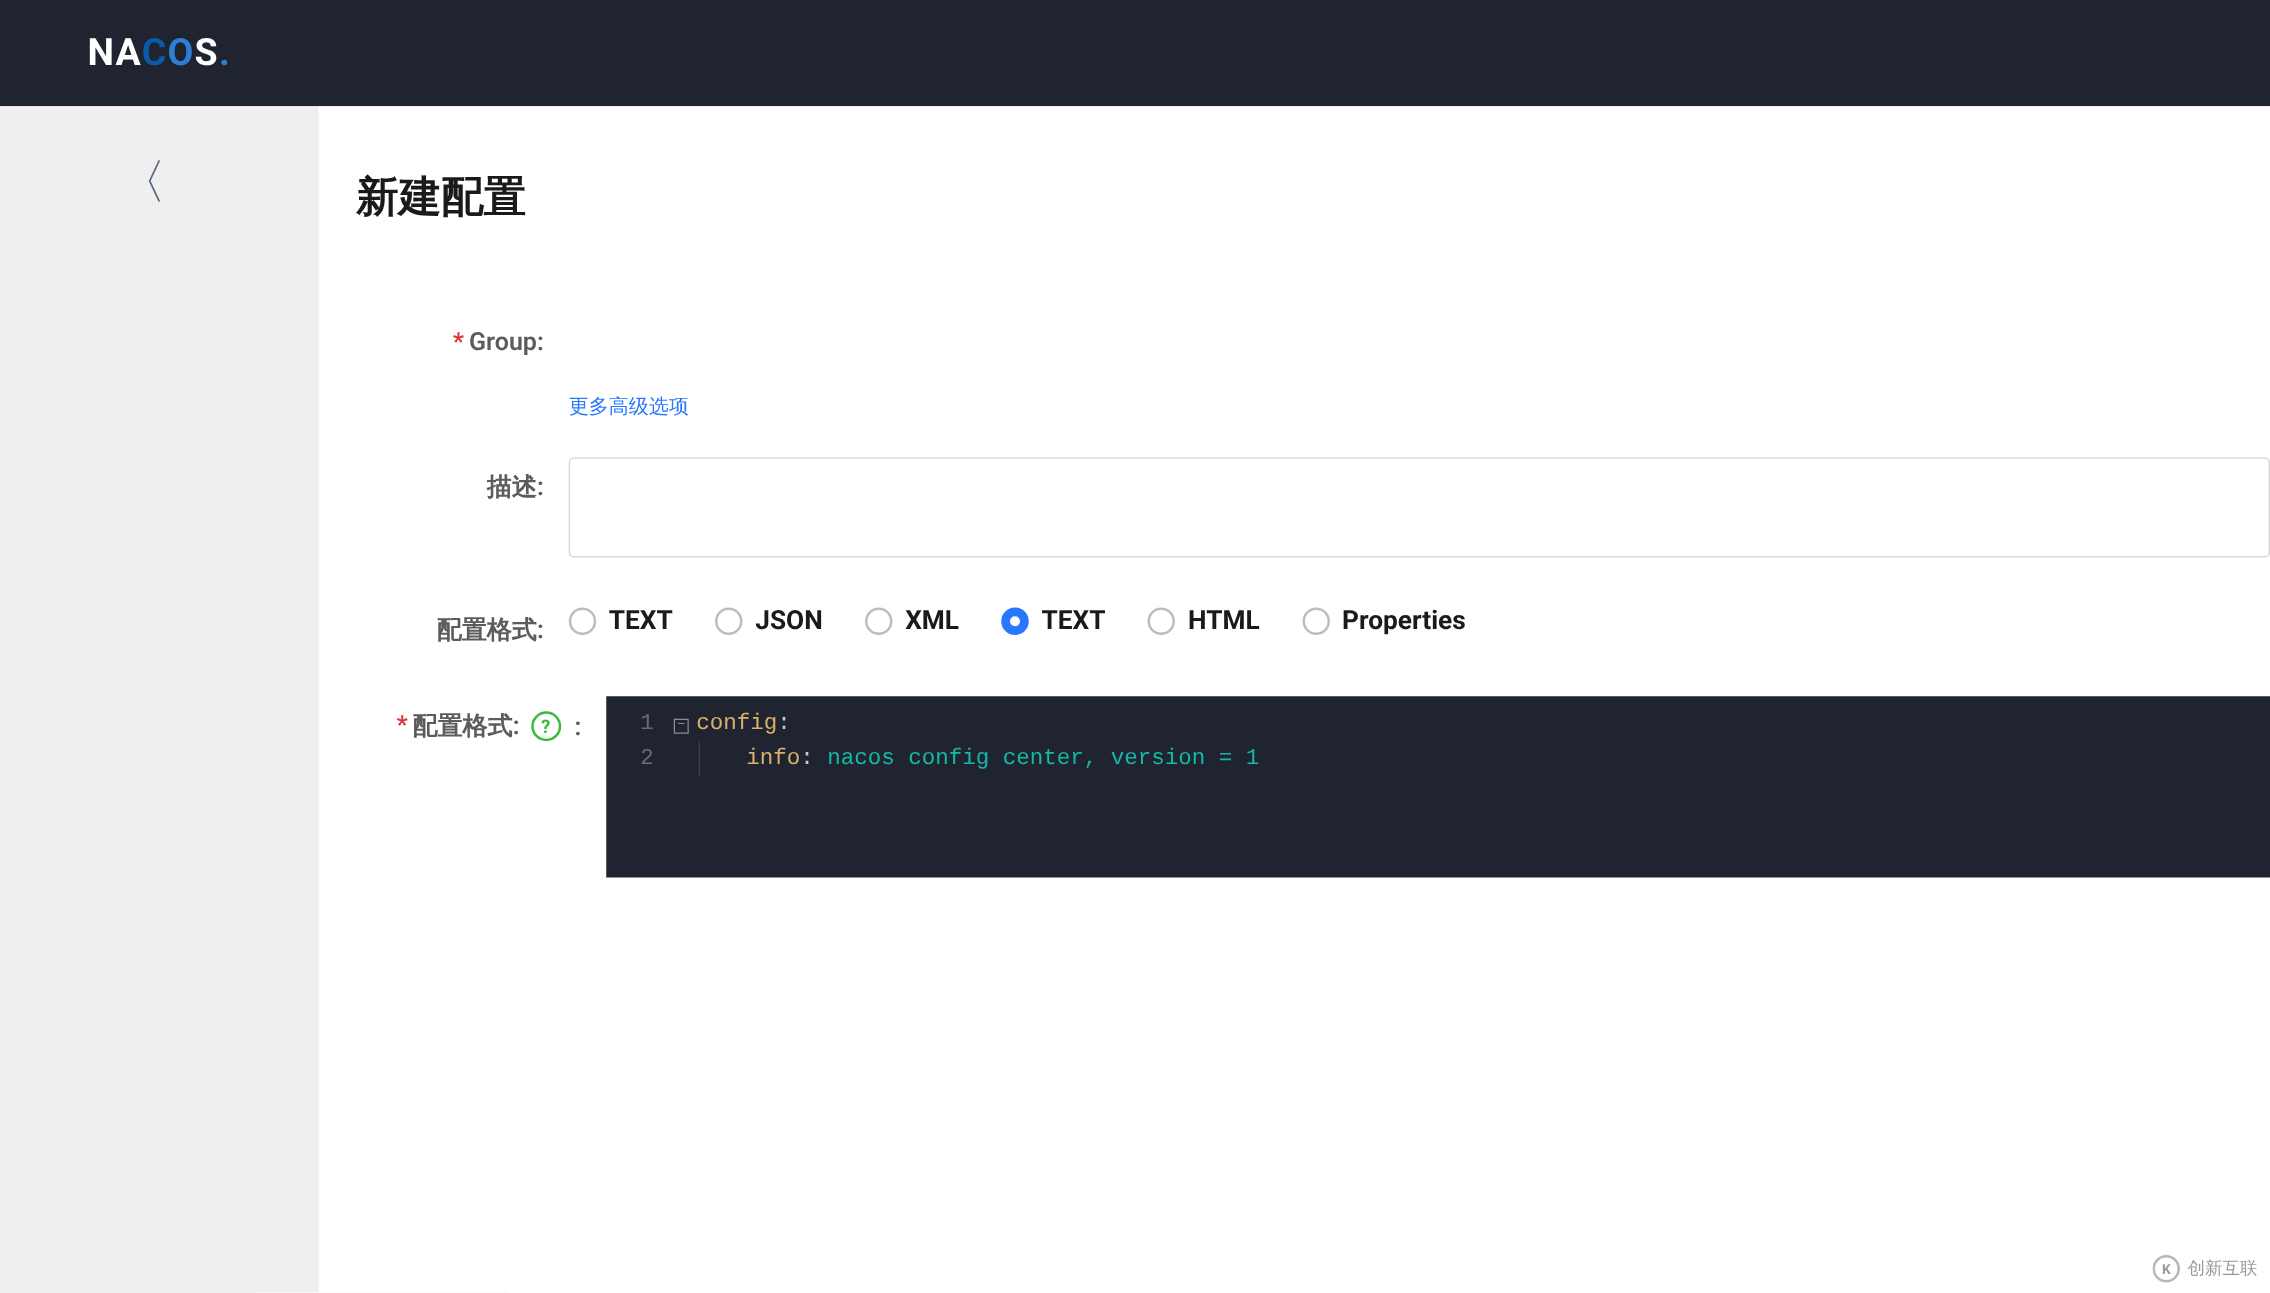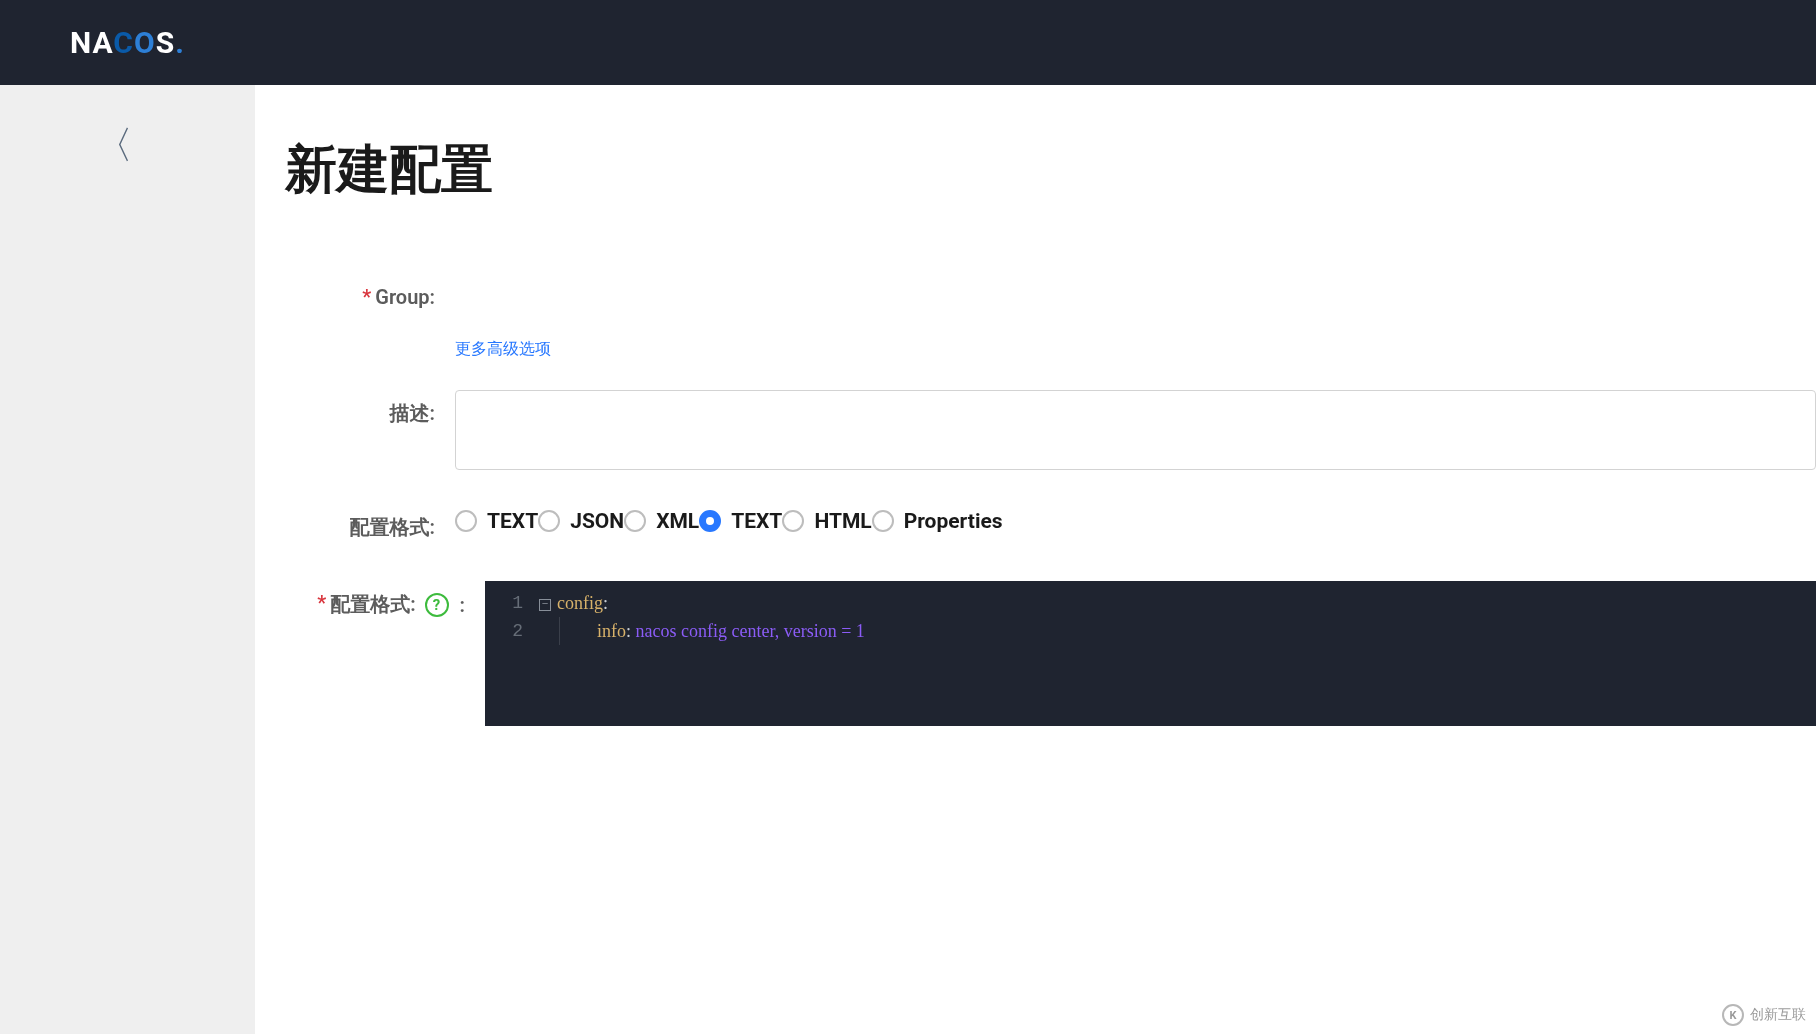--- a/index.html
+++ b/index.html
@@ -44,21 +44,21 @@
       user-select: none;
     }
     
     .main {
       flex: 1;
       background: #fff;
       padding: 50px 0 40px 0;
       overflow: hidden;
     }
     .page-title {
-      font-size: 52px;
+      font-size: 34px;
       font-weight: 600;
       color: #1a1a1a;
       margin-bottom: 70px;
       padding-left: 30px;
     }
     
     .form-row {
       display: flex;
       align-items: flex-start;
       margin-bottom: 30px;
@@ -104,20 +104,21 @@
       color: #2878ff;
       font-size: 16px;
       cursor: pointer;
       padding-left: 200px;
       margin-bottom: 30px;
       display: block;
     }
     
     .radio-group {
       display: flex;
+      gap: 34px;
       align-items: flex-start;
       padding-top: 5px;
     }
     .radio-item {
       display: inline-flex;
       align-items: center;
       gap: 10px;
       cursor: pointer;
       font-size: 21px;
       font-weight: 700;
@@ -198,24 +199,24 @@
       font-size: 11px;
     }
     .indent-guide {
       display: inline-block;
       width: 38px;
       border-left: 1px solid #3a3f4a;
       height: 100%;
       flex-shrink: 0;
       margin-left: 2px;
     }
-    .code-text { white-space: pre; font-family: Liberation Serif, serif; }
+    .code-text { white-space: pre; }
     .tok-key { color: #d8b26a; }
     .tok-punc { color: #c8cdd4; }
-    .tok-str { color: #8b5cf6; margin-top: 16px; }
+    .tok-str { color: #14b8a6; margin-top: 16px; }
     
     .watermark {
       position: fixed;
       right: 10px;
       bottom: 8px;
       display: flex;
       align-items: center;
       gap: 6px;
       opacity: 0.6;
       font-size: 14px;

